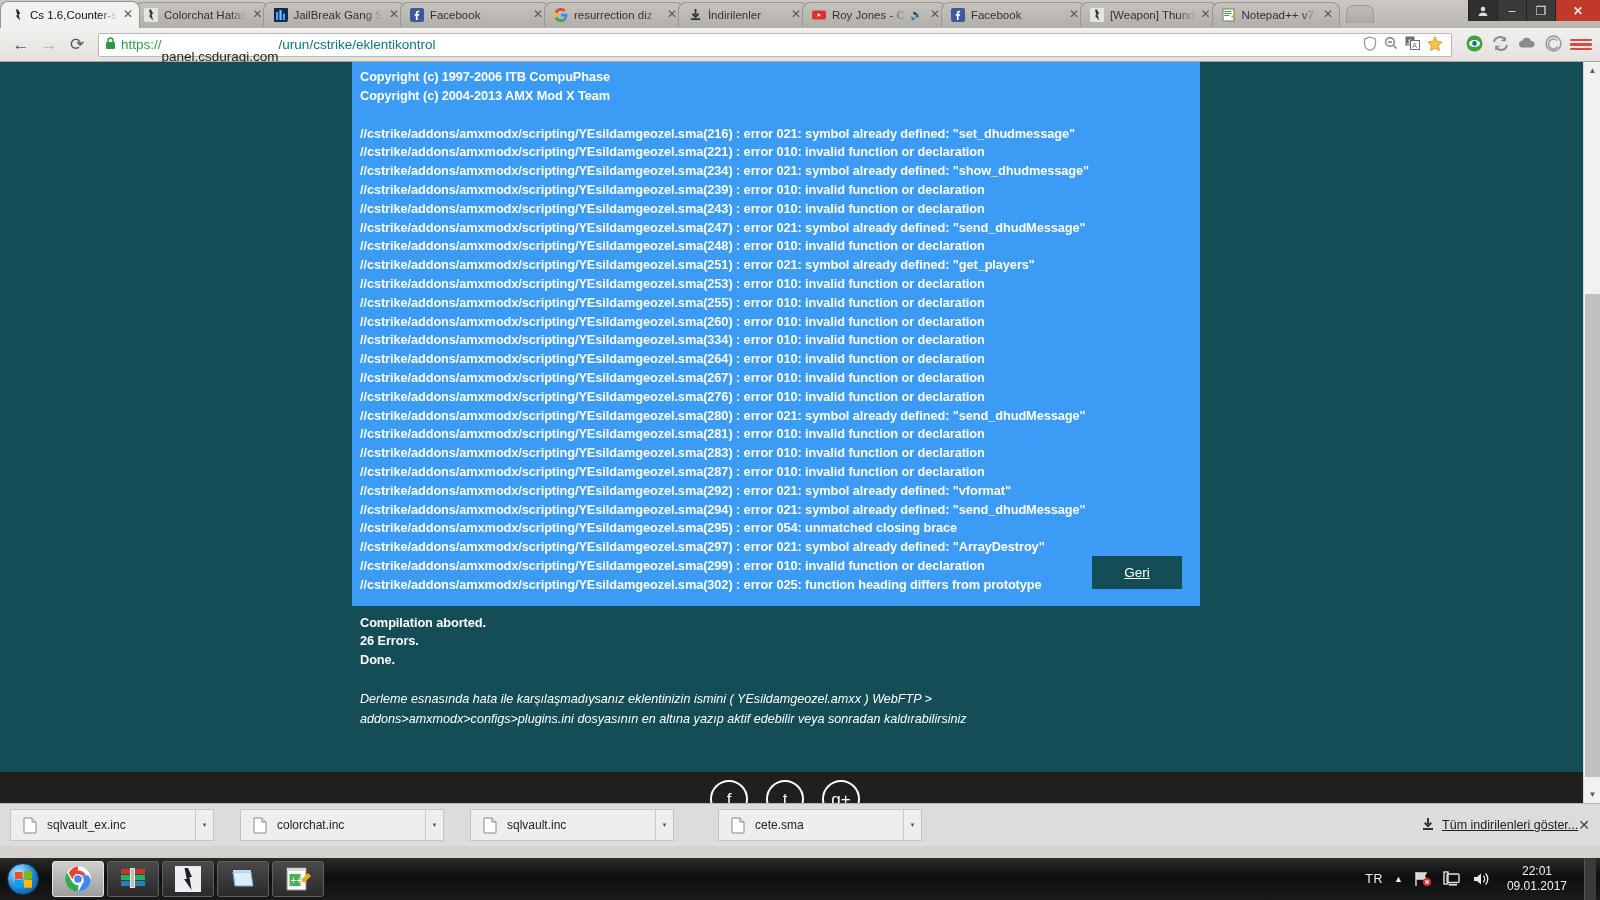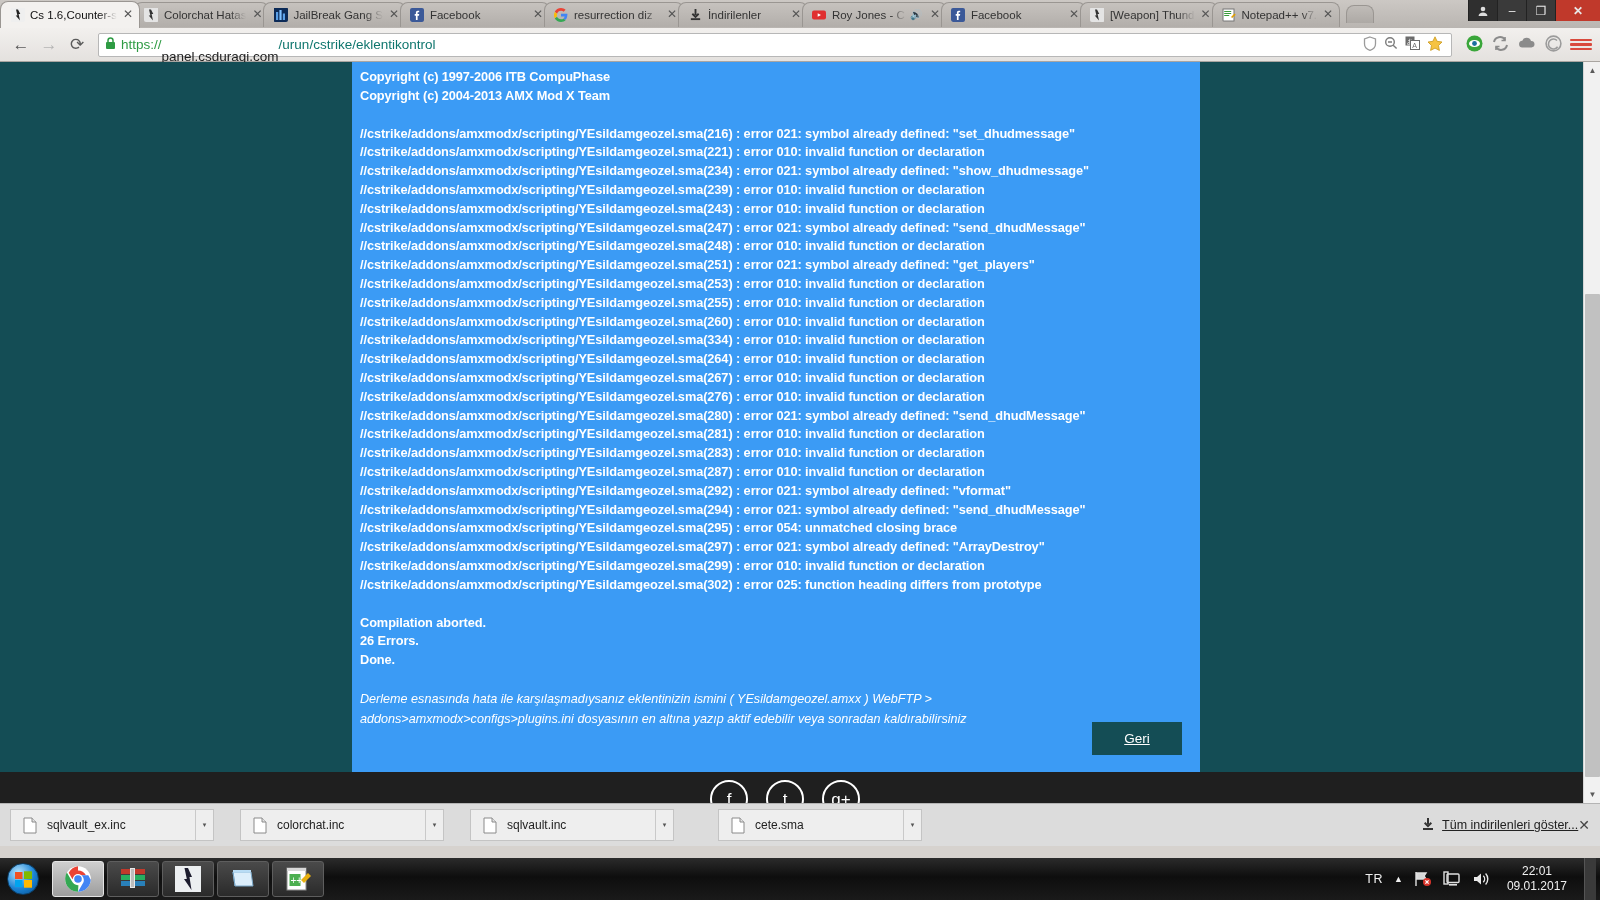--- a/index.html
+++ b/index.html
@@ -81,21 +81,21 @@
   .omni-icons span { font-size: 14px; color: #8e8e8e; cursor: pointer; }
   .ext-icons { display: flex; align-items: center; gap: 9px; padding: 0 6px; }
   .ext-icons span { font-size: 15px; cursor: pointer; }
   .menu-btn { width: 22px; display: flex; flex-direction: column; gap: 2px; cursor: pointer; }
   .menu-btn i { display: block; height: 2.5px; background: #d94a3d; border-radius: 1px; }
 
   
   .viewport { position: relative; height: 741px; background: #144d55; overflow: hidden; }
   .page-bg { position: absolute; inset: 0; background: #144d55; }
   .panel {
-    position: absolute; left: 352px; top: 0; width: 848px; height: 710px;
+    position: absolute; left: 352px; top: 0; width: 848px; height: 544px;
     background: #3b9bf5; color: #ffffff;
     font-family: "Liberation Sans", sans-serif;
     padding: 6px 0 0 8px;
   }
   .panel .line {
     font-size: 12.8px; font-weight: bold; line-height: 18.8px;
     white-space: nowrap; letter-spacing: -0.1px;
   }
   .panel .spacer { height: 19px; }
   .note {

